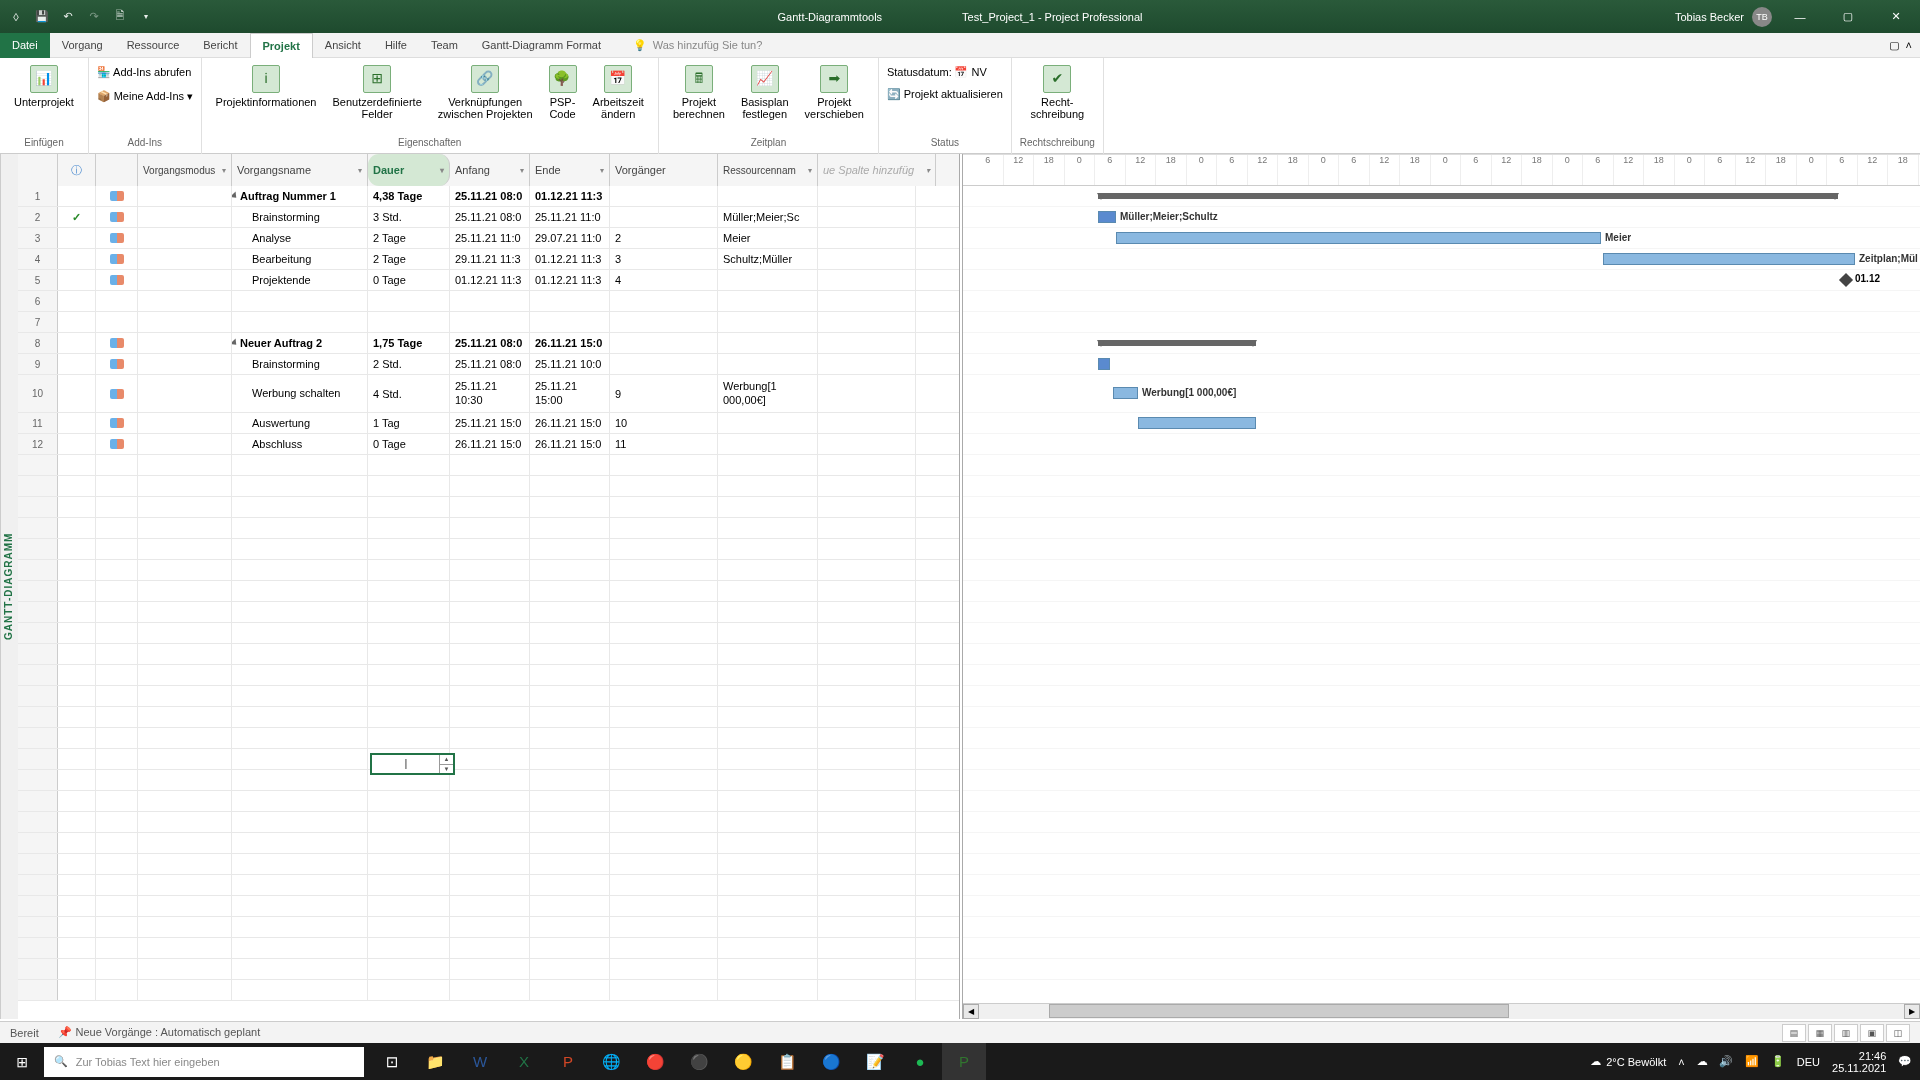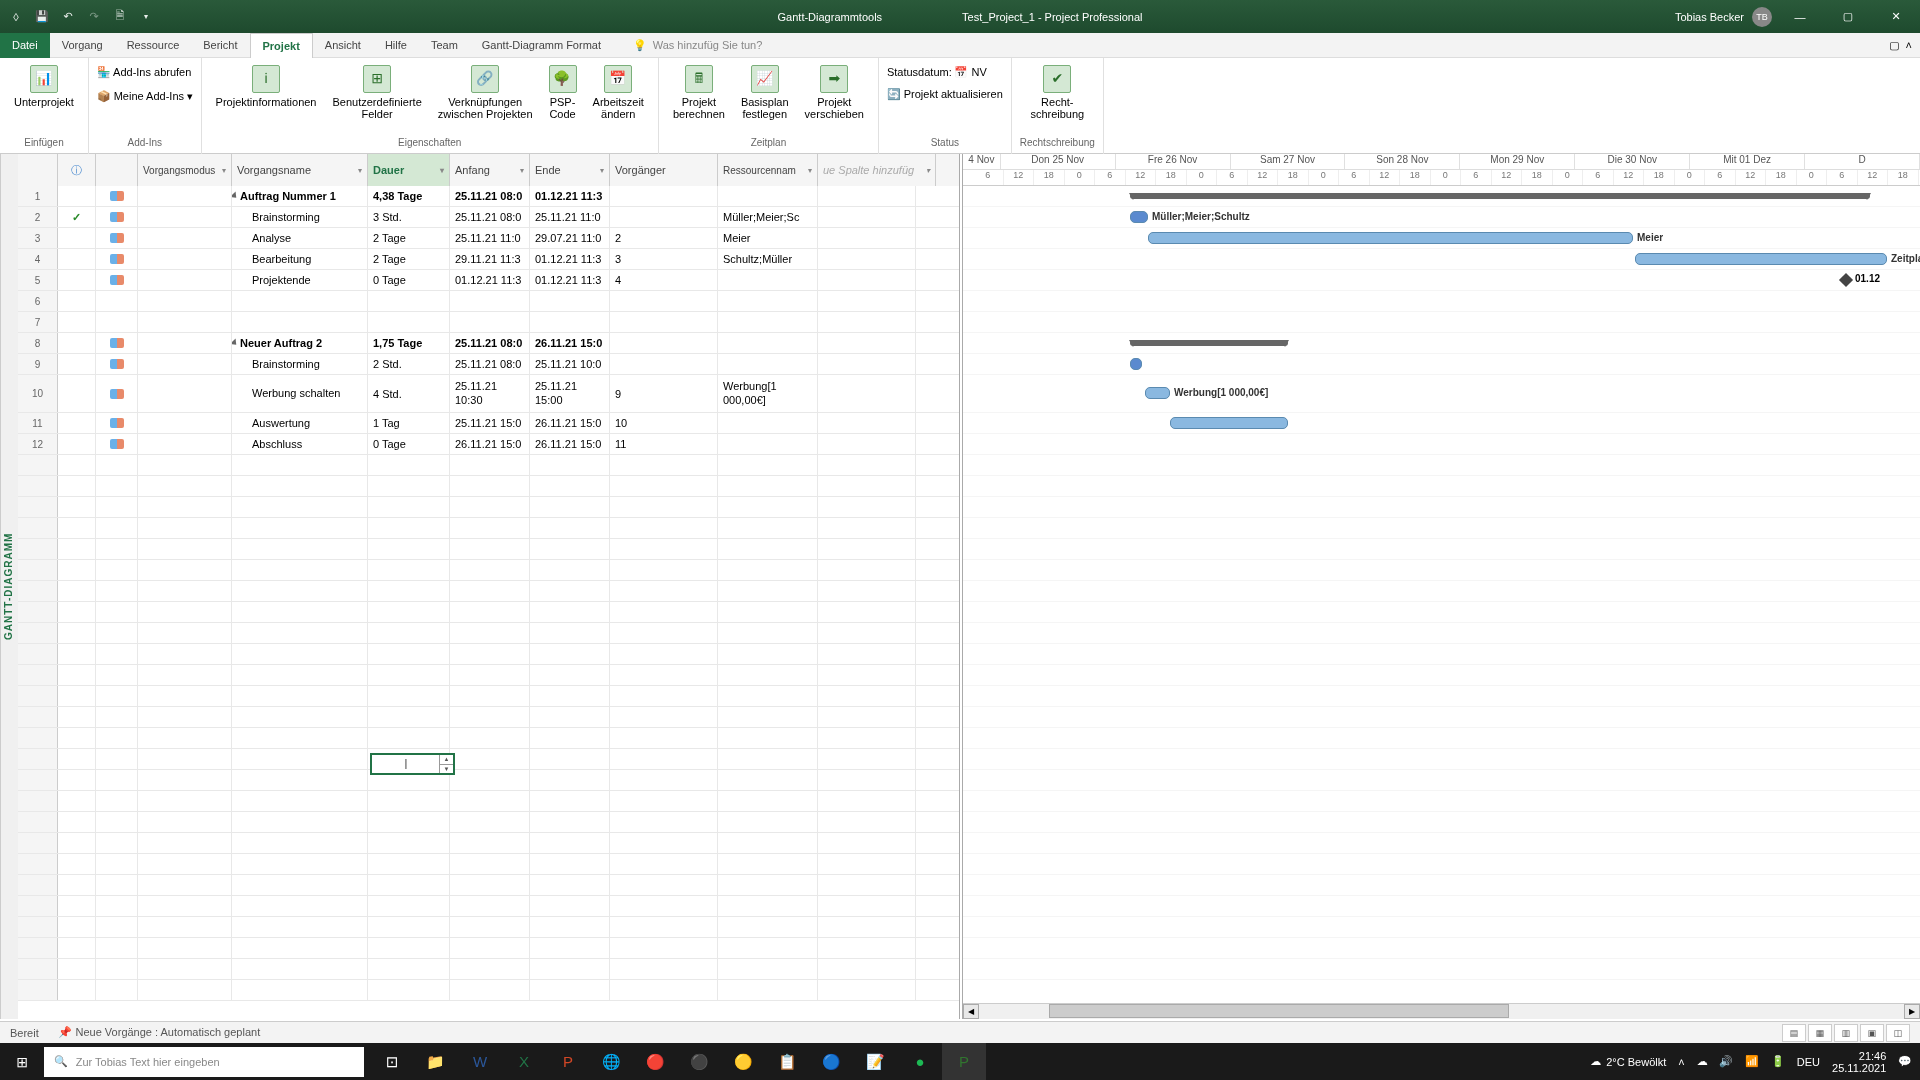--- a/index.html
+++ b/index.html
@@ -22,21 +22,21 @@
 .ricon { width:28px; height:28px; background:#d4e8d4; border:1px solid #7aaf7a; border-radius:2px; display:flex; align-items:center; justify-content:center; font-size:14px; color:#2a6e2a; }
 .rtext-col { display:flex; flex-direction:column; gap:3px; align-items:flex-start; font-size:11px; padding:4px 0; }
 .sheet-wrap { display:flex; height:865px; }
 .sidebar-vert { width:18px; background:#f0f0f0; border-right:1px solid #ccc; writing-mode:vertical-rl; text-align:center; font-size:10px; color:#217346; font-weight:600; letter-spacing:1px; padding:8px 2px; transform:rotate(180deg); }
 .grid-pane { width:945px; display:flex; flex-direction:column; border-right:4px double #aaa; }
 .col-headers { display:flex; height:32px; background:#f5f5f5; }
 .rownum-col { width:40px; border-right:1px solid #ccc; }
 .ind-col { width:38px; border-right:1px solid #ccc; display:flex; align-items:center; justify-content:center; }
 .ch { border-right:1px solid #ccc; padding:0 5px; display:flex; align-items:center; justify-content:space-between; color:#444; font-size:11px; }
 .ch .drop { color:#888; font-size:8px; }
-.ch.active { background:#d4e8d4; color:#217346; font-weight:600; }
+.ch.active { background:#d4e8d4; color:#217346; font-weight:600;border-radius:11px; }
 .grid-body { flex:1; overflow:hidden; position:relative; }
 .grow { display:flex; height:21px; border-bottom:1px solid #e8e8e8; }
 .grow.tall { height:38px; }
 .grow .rn { width:40px; background:#f5f5f5; border-right:1px solid #ccc; text-align:center; font-size:10px; color:#666; display:flex; align-items:center; justify-content:center; }
 .grow .ind { width:38px; border-right:1px solid #e8e8e8; display:flex; align-items:center; justify-content:center; }
 .grow .md { width:42px; border-right:1px solid #e8e8e8; display:flex; align-items:center; justify-content:center; }
 .gcell { border-right:1px solid #e8e8e8; padding:2px 5px; overflow:hidden; white-space:nowrap; font-size:11px; display:flex; align-items:center; }
 .gcell.wrap { white-space:normal; line-height:1.2; }
 .summary { font-weight:700; }
 .collapse-arrow { display:inline-block; width:0; height:0; border-top:4px solid transparent; border-bottom:4px solid transparent; border-left:5px solid #666; transform:rotate(45deg); margin-right:3px; }
@@ -44,21 +44,21 @@
 .check { color:#2a8a2a; font-weight:bold; }
 .gantt-pane { flex:1; position:relative; overflow:hidden; background:#fff; }
 .ts-head { height:32px; border-bottom:1px solid #ccc; display:flex; flex-direction:column; }
 .ts-row1 { flex:1; display:flex; }
 .ts-row2 { flex:1; display:flex; border-top:1px solid #ddd; }
 .ts-day { border-right:1px solid #e0e0e0; text-align:center; font-size:10px; color:#555; }
 .ts-hour { border-right:1px solid #eee; text-align:center; font-size:9px; color:#777; }
 .gantt-body { position:relative; }
 .gantt-row { height:21px; position:relative; border-bottom:1px solid #f5f5f5; }
 .gantt-row.tall { height:38px; }
-.bar { position:absolute; height:12px; top:4px; background:#8ab8e0; border:1px solid #5a8ab0; border-radius:5px;margin-left:32px; }
+.bar { position:absolute; height:12px; top:4px; background:#8ab8e0; border:1px solid #5a8ab0; border-radius:0; }
 .bar.summary-bar { background:#666; height:6px; top:7px; border:none; }
 .bar.summary-bar::before,.bar.summary-bar::after { content:''; position:absolute; top:0; width:0; height:0; border-left:4px solid transparent; border-right:4px solid transparent; border-top:7px solid #666; }
 .bar.summary-bar::before { left:-1px; }
 .bar.summary-bar::after { right:-1px; }
 .bar-label { position:absolute; left:100%; padding-left:5px; font-size:10px; white-space:nowrap; font-weight:600; color:#333; top:-1px; }
 .milestone { position:absolute; width:10px; height:10px; background:#444; transform:rotate(45deg); top:5px; }
 .ml-label { position:absolute; font-size:10px; font-weight:600; padding-left:14px; top:3px; }
 .active-cell { position:absolute; border:2px solid #217346; background:#fff; }
 .spinner { position:absolute; right:0; top:0; width:14px; height:100%; border-left:1px solid #999; display:flex; flex-direction:column; }
 .spinner div { flex:1; display:flex; align-items:center; justify-content:center; font-size:6px; color:#555; border-bottom:1px solid #999; }
@@ -767,31 +767,20 @@
         <span style="position:absolute;left:40%;top:2px;color:#333">|</span>
         <div class="spinner">
             <div>▲</div>
             <div style="border:none">▼</div>
           </div>
       </div>
     </div>
   </div>
   <div class="gantt-pane">
     <div class="ts-head">
-      <div class="ts-row1" id="ts-days">
-          <div class="ts-day" style="width:40px">4 Nov</div>
-          <div class="ts-day" style="width:122px">Don 25 Nov</div>
-          <div class="ts-day" style="width:122px">Fre 26 Nov</div>
-          <div class="ts-day" style="width:122px">Sam 27 Nov</div>
-          <div class="ts-day" style="width:122px">Son 28 Nov</div>
-          <div class="ts-day" style="width:122px">Mon 29 Nov</div>
-          <div class="ts-day" style="width:122px">Die 30 Nov</div>
-          <div class="ts-day" style="width:122px">Mit 01 Dez</div>
-          <div class="ts-day" style="width:122px">D</div>
-        </div>
       <div class="ts-row2" id="ts-hours">
           <div style="width:10px"></div>
           <div class="ts-hour" style="width:30.5px">6</div>
           <div class="ts-hour" style="width:30.5px">12</div>
           <div class="ts-hour" style="width:30.5px">18</div>
           <div class="ts-hour" style="width:30.5px">0</div>
           <div class="ts-hour" style="width:30.5px">6</div>
           <div class="ts-hour" style="width:30.5px">12</div>
           <div class="ts-hour" style="width:30.5px">18</div>
           <div class="ts-hour" style="width:30.5px">0</div>

